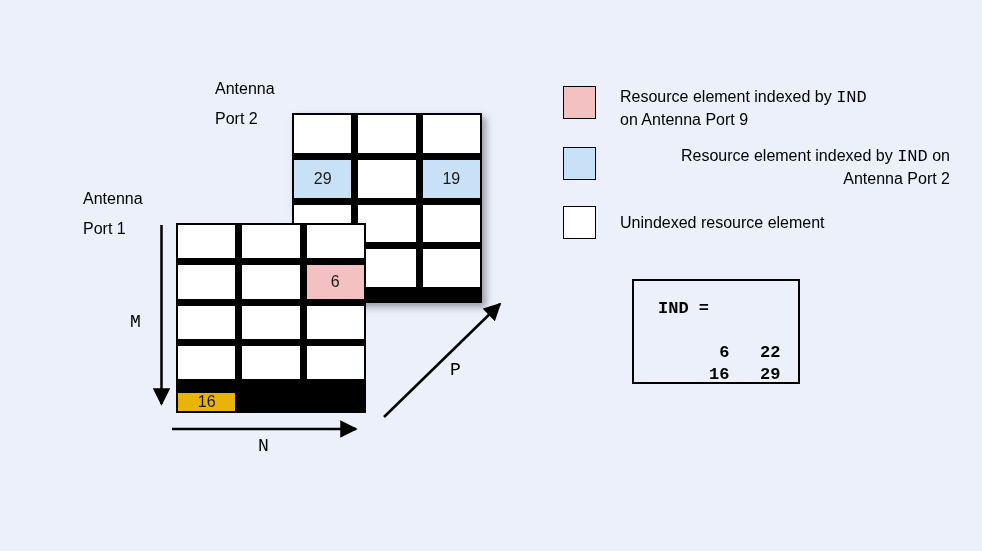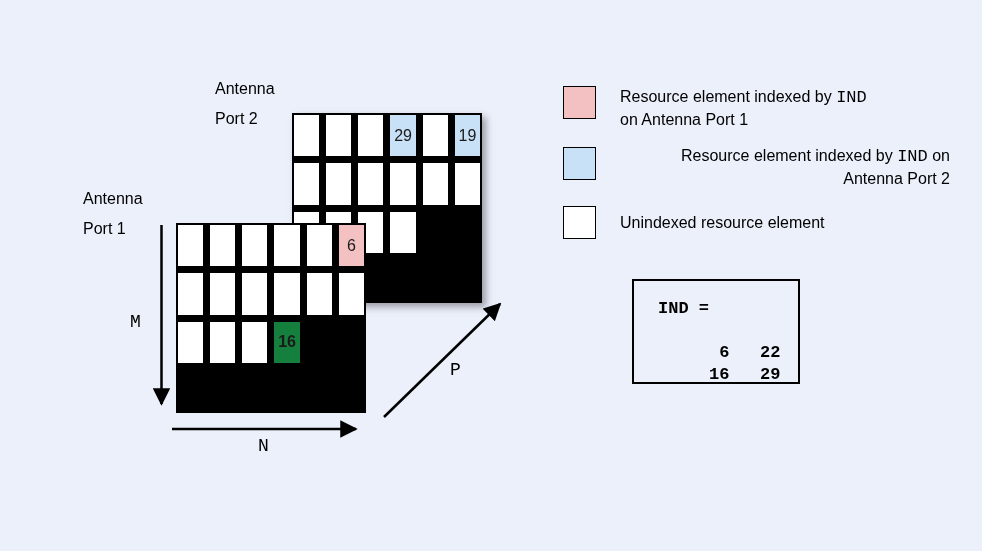--- a/index.html
+++ b/index.html
@@ -21,21 +21,21 @@
   #port1-label{left:83px;top:184px;}
 
   
   .rgrid{
     position:absolute;
     width:190px;height:190px;
     box-sizing:border-box;
     border:2px solid #000;
     background:#000;
     display:grid;
-    grid-template-columns:repeat(6,1fr);
+    grid-template-columns:repeat(3,1fr);
     grid-template-rows:repeat(4,1fr);
     gap:7px;
   }
   #grid-port2{left:292px;top:113px;z-index:1;
     box-shadow:4px 4px 7px rgba(110,110,120,0.65);}
   #grid-port1{left:176px;top:223px;z-index:2;}
   .cell{
     background:#fff;
     display:flex;align-items:center;justify-content:center;
     font-size:16px;color:#1a1a1a;
@@ -134,36 +134,36 @@
       <div class="cell" style="background: rgb(243, 193, 193);">6</div>
       <div class="cell"></div>
       <div class="cell"></div>
       <div class="cell"></div>
       <div class="cell"></div>
       <div class="cell"></div>
       <div class="cell"></div>
       <div class="cell"></div>
       <div class="cell"></div>
       <div class="cell"></div>
-      <div class="cell" style="background: #15803d; font-weight: bold;">16</div>
+      <div class="cell" style="background: #eab308;">16</div>
     </div>
 
   <div id="port2-label" class="antenna-label">Antenna
 Port 2</div>
   <div id="port1-label" class="antenna-label">Antenna
 Port 1</div>
 
   <div id="axis-m-label" class="axis-label">M</div>
   <div id="axis-n-label" class="axis-label">N</div>
   <div id="axis-p-label" class="axis-label">P</div>
 
   <span id="swatch-1" class="swatch" style="background: rgb(243, 193, 193);"></span>
   <div id="legend-text-1" class="legend-text">
     <div><span>Resource element indexed by </span><span class="mono">IND</span><span></span></div>
-    <div><span>on Antenna Port 1</span></div>
+    <div><span>on Antenna Port 9</span></div>
   </div>
 
   <span id="swatch-2" class="swatch" style="background: rgb(200, 225, 246);"></span>
   <div id="legend-text-2" class="legend-text">
     <div><span>Resource element indexed by </span><span class="mono">IND</span><span> on</span></div>
     <div><span>Antenna Port 2</span></div>
   </div>
 
   <span id="swatch-3" class="swatch" style="background: rgb(255, 255, 255);"></span>
   <div id="legend-text-3" class="legend-text">

